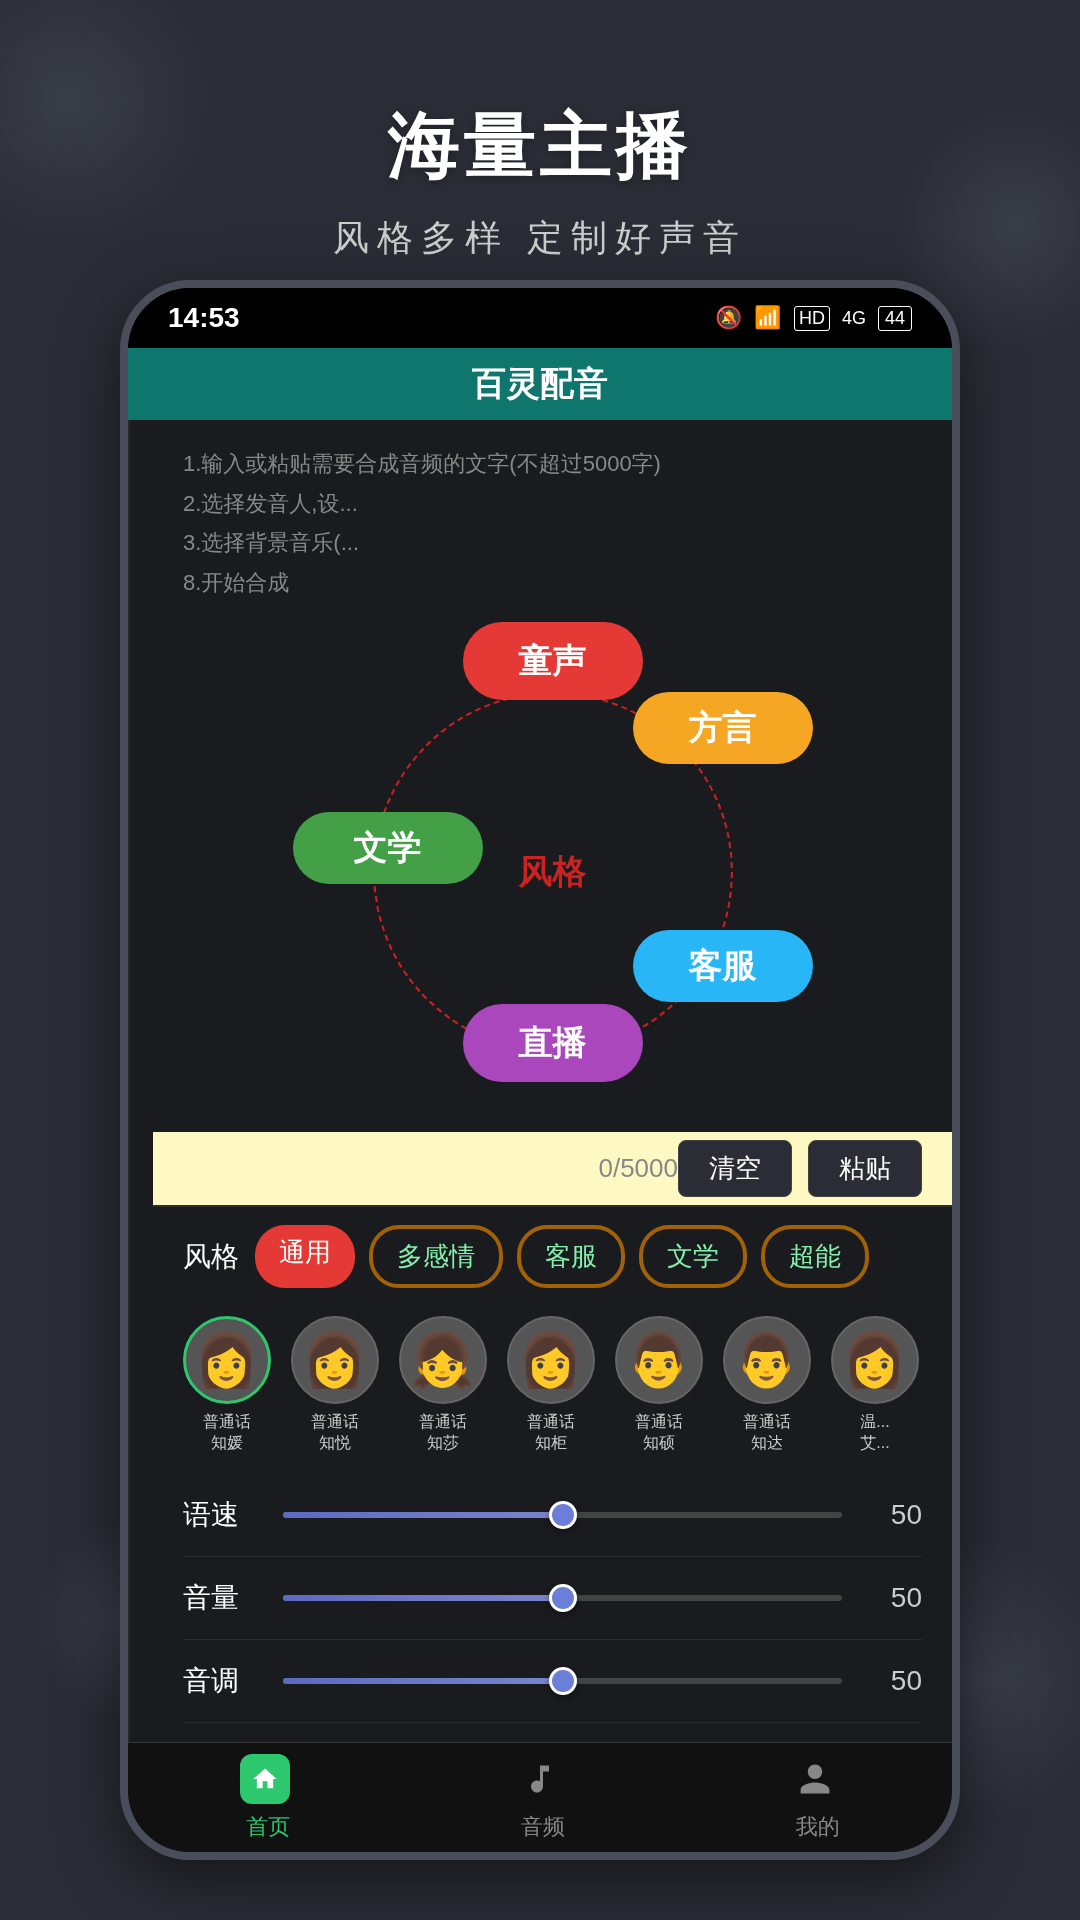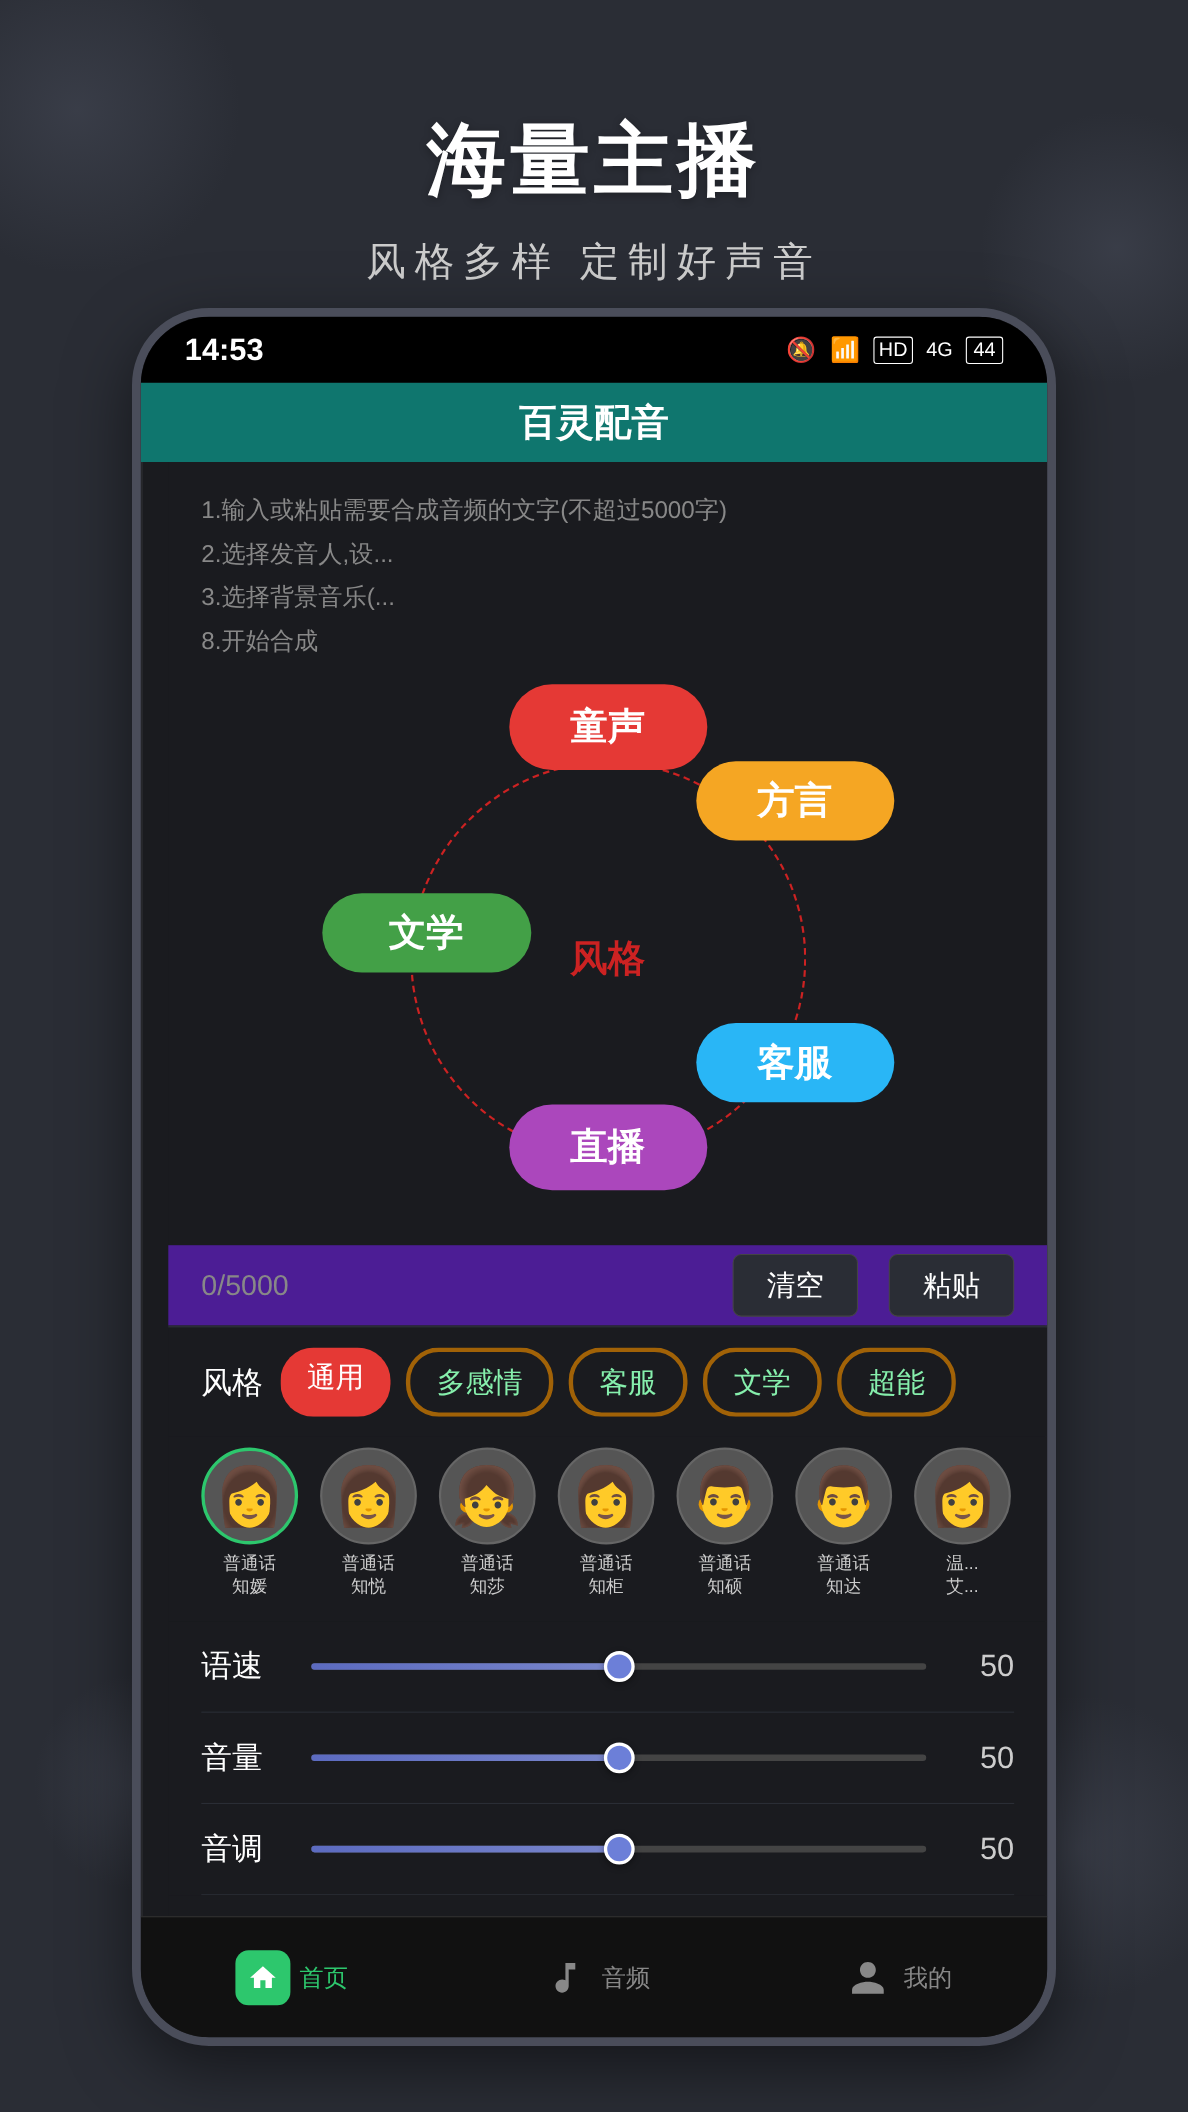--- a/index.html
+++ b/index.html
@@ -201,33 +201,33 @@
       height: 78px;
       bottom: 50px;
       left: 50%;
       transform: translateX(-50%);
     }
 
     
     .action-bar {
       display: flex;
       align-items: center;
-      justify-content: space-between;
+      justify-content: flex-end;
       padding: 8px 30px;
-      background: #4c1d95;
+      background: #fef9c3;
     }
 
     .counter-text {
       color: #888;
       font-size: 26px;
     }
 
     .action-btns {
       display: flex;
-      gap: 28px;
+      gap: 16px;
     }
 
     .action-btn {
       background: #2a2d35;
       border: 1px solid #444;
       color: #fff;
       font-size: 26px;
       padding: 10px 30px;
       border-radius: 8px;
       cursor: pointer;
@@ -383,22 +383,22 @@
       height: 110px;
       background: #111;
       display: flex;
       align-items: center;
       justify-content: space-around;
       border-top: 1px solid #333;
     }
 
     .nav-item {
       display: flex;
-      flex-direction: row;
-      align-items: center;
+      flex-direction: column;
+      align-items: flex-end;
       gap: 8px;
       cursor: pointer;
     }
 
     .nav-icon-home {
       width: 50px;
       height: 50px;
       background: #2dc76d;
       border-radius: 12px;
       display: flex;

